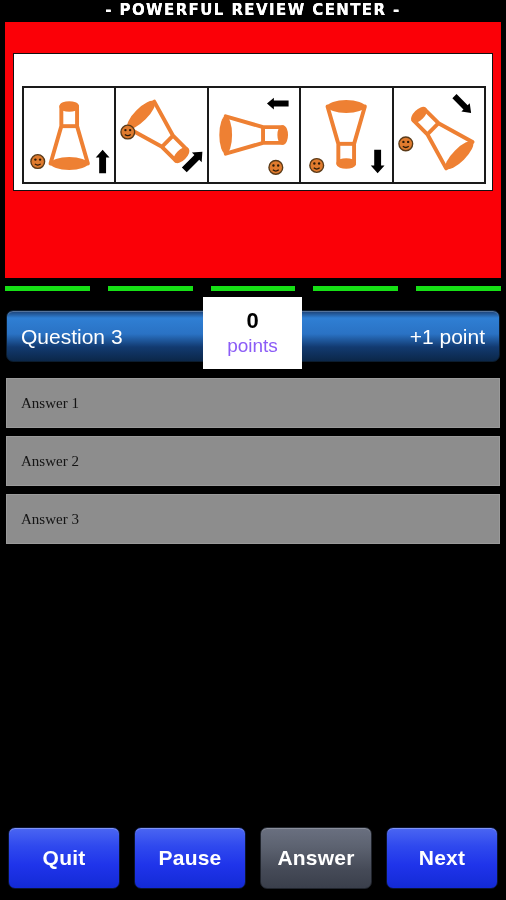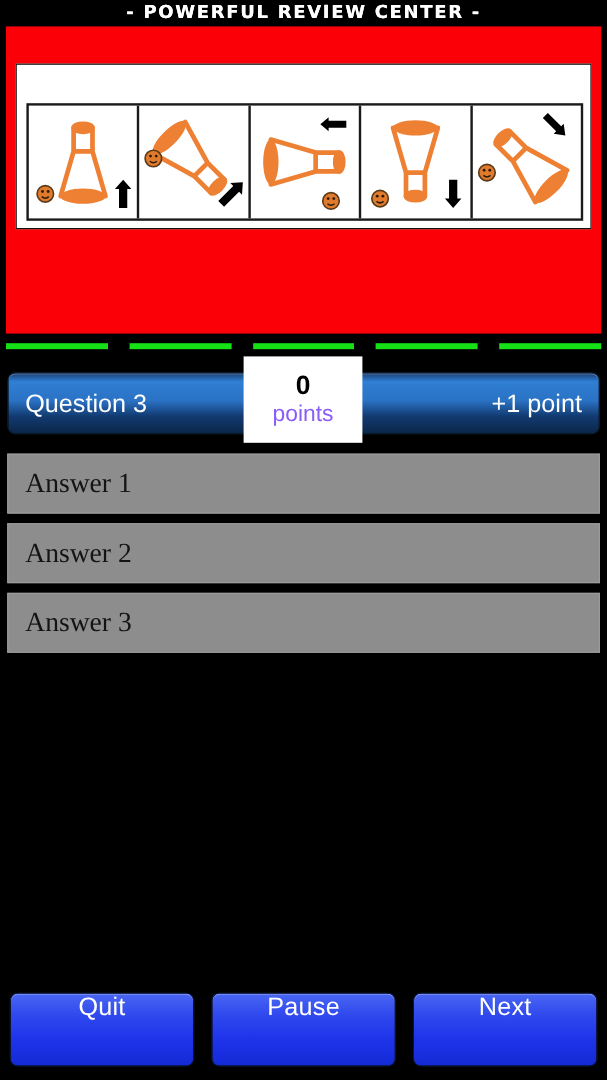--- a/index.html
+++ b/index.html
@@ -160,43 +160,44 @@
     height: 50px;
     background: #8d8d8d;
     border: 1px solid #9a9a9a;
     box-sizing: border-box;
     margin-bottom: 8px;
     display: flex;
     align-items: center;
     padding-left: 14px;
     color: #141414;
     font-family: "Liberation Serif", serif;
-    font-size: 23px;
+    font-size: 15px;
   }
 
   
   .button-bar {
     position: absolute;
     left: 8px;
     bottom: 11px;
     width: 490px;
     height: 62px;
     display: flex;
     gap: 14px;
   }
   .btn {
     flex: 1 1 0;
     border-radius: 7px;
     border: 1px solid #0a1430;
     box-sizing: border-box;
     display: flex;
+    align-items: center;
     justify-content: center;
     color: #ffffff;
     font-size: 21px;
-    font-weight: normal;
+    font-weight: bold;
     letter-spacing: .2px;
   }
   .btn.primary {
     background: linear-gradient(180deg, #4a66f2 0%, #2f49ee 30%, #1f34ea 62%, #132ad6 100%);
     box-shadow: inset 0 1px 0 rgba(255,255,255,.30);
   }
   .btn.muted {
     background: linear-gradient(180deg, #6a7080 0%, #5c6270 32%, #454a57 70%, #3a3f4b 100%);
     border-color: #20242c;
     box-shadow: inset 0 1px 0 rgba(255,255,255,.22);
@@ -347,16 +348,19 @@
     </div>
 </div>
 
 <div class="button-bar">
   <div class="btn primary">
       <span>Quit</span>
     </div>
   <div class="btn primary">
       <span>Pause</span>
     </div>
+  <div class="btn muted">
+      <span>Answer</span>
+    </div>
   <div class="btn primary">
       <span>Next</span>
     </div>
 </div>
 
 </body></html>

